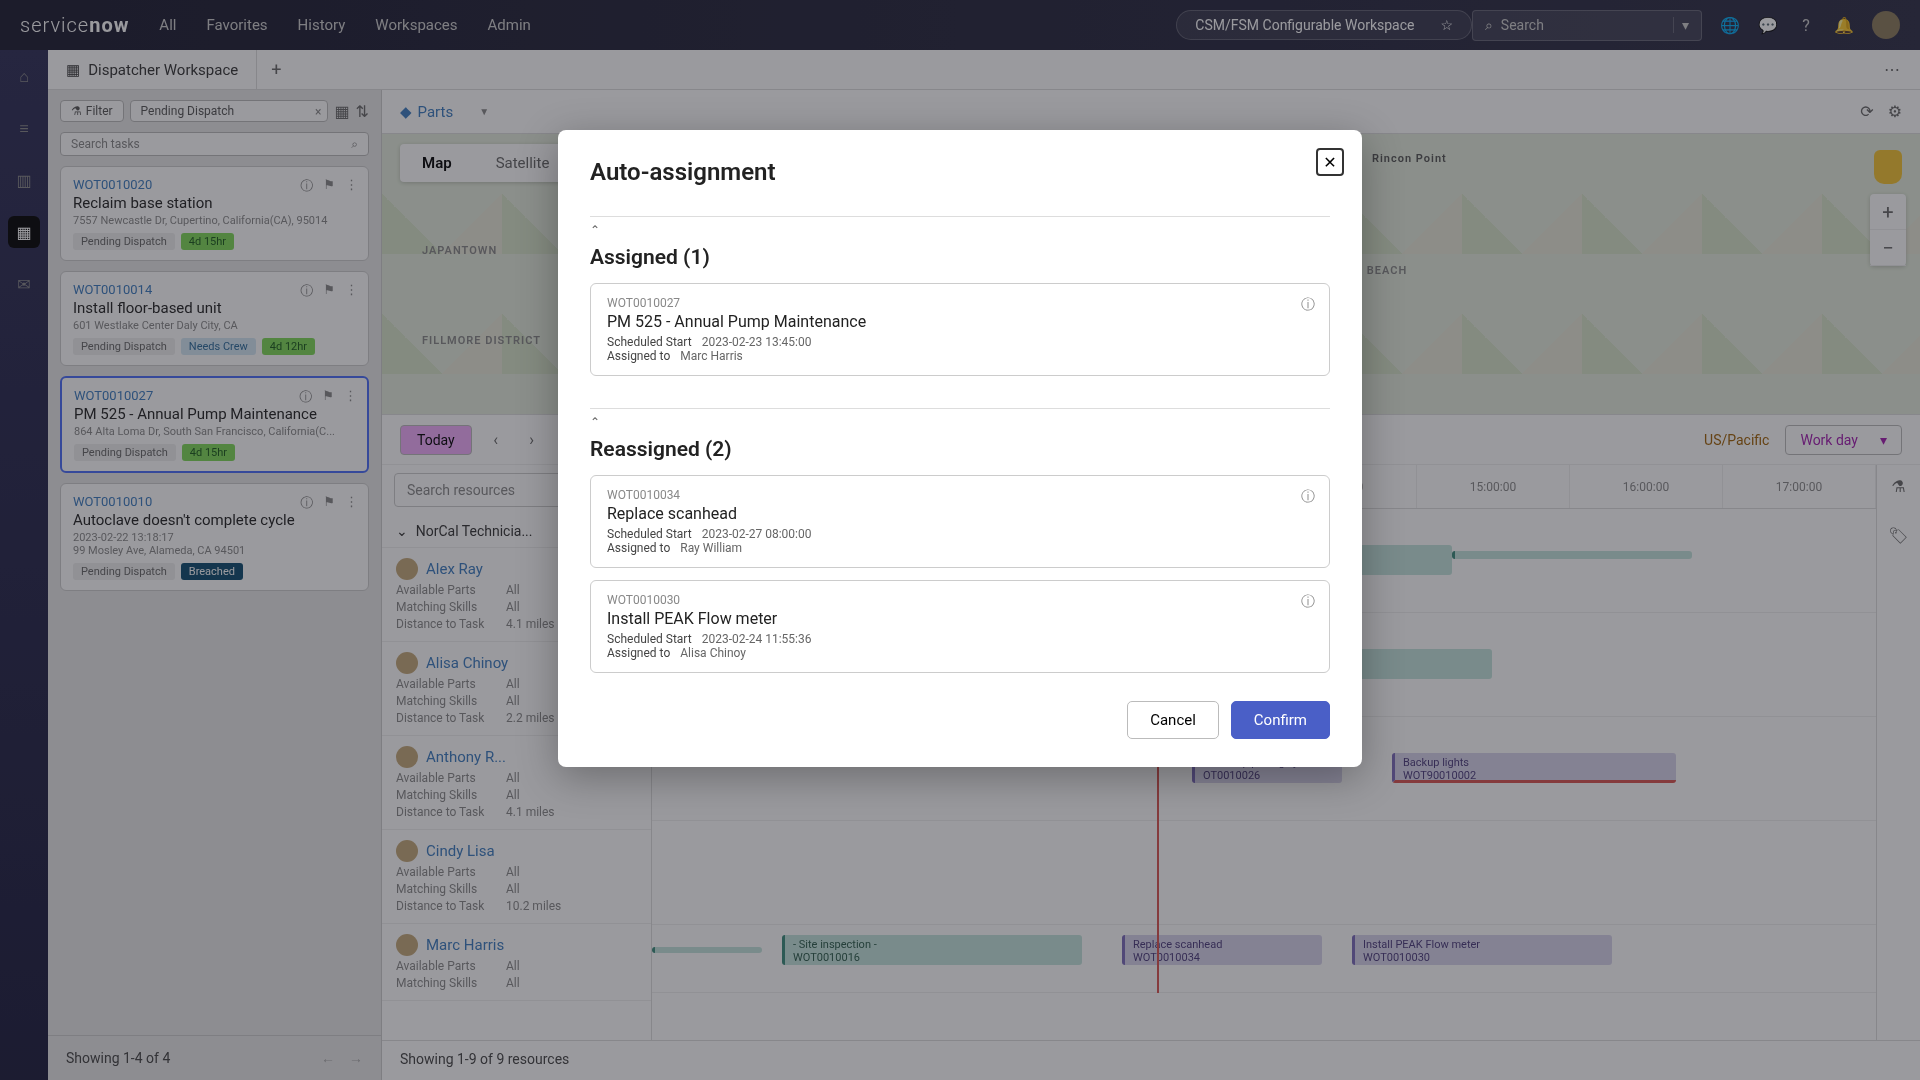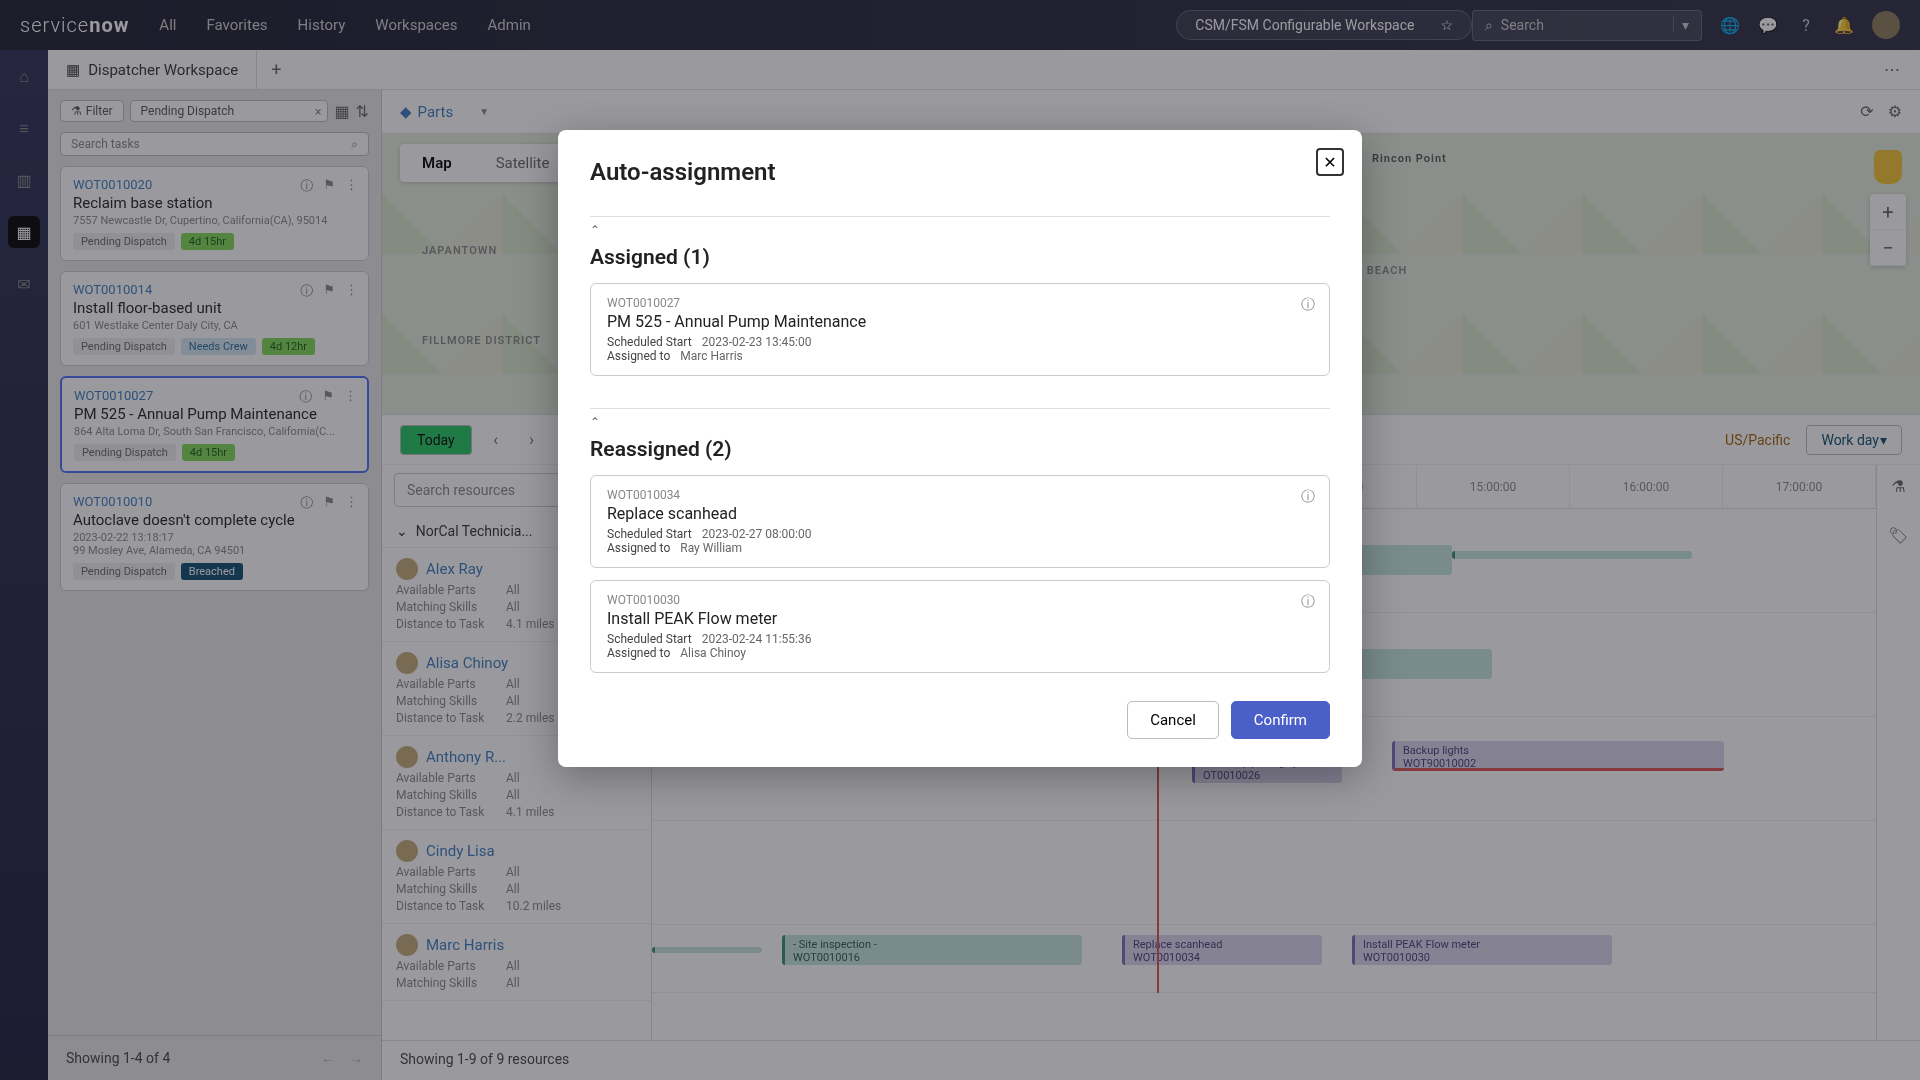--- a/index.html
+++ b/index.html
@@ -73,24 +73,24 @@
 .map-tabs { position: absolute; top: 10px; left: 18px; background: #fff; border-radius: 4px; box-shadow: 0 1px 4px rgba(0,0,0,0.2); display: flex; }
 .map-tab { padding: 10px 22px; font-size: 15px; color: #666; cursor: pointer; }
 .map-tab.active { color: #000; font-weight: 600; }
 .map-zoom { position: absolute; right: 14px; top: 60px; background: #fff; border-radius: 4px; box-shadow: 0 1px 4px rgba(0,0,0,0.2); display: flex; flex-direction: column; }
 .map-zoom div { width: 36px; height: 36px; display: flex; align-items: center; justify-content: center; font-size: 20px; color: #666; border-bottom: 1px solid #eee; }
 .pegman { position: absolute; right: 18px; top: 16px; width: 28px; height: 34px; background: #f4c430; border-radius: 6px 6px 10px 10px; }
 
 
 .schedule { flex: 1; display: flex; flex-direction: column; border-top: 1px solid #ddd; }
 .sched-toolbar { height: 50px; display: flex; align-items: center; padding: 0 18px; gap: 12px; border-bottom: 1px solid #eee; }
-.today-btn { border: 1px solid #bbb; border-radius: 4px; padding: 6px 16px; font-size: 14px; background: #22c55e; }
+.today-btn { border: 1px solid #bbb; border-radius: 4px; padding: 6px 16px; font-size: 14px; background: #f0abfc; }
 .nav-arrow { width: 24px; height: 24px; display: flex; align-items: center; justify-content: center; color: #666; cursor: pointer; }
 .sched-toolbar .right { margin-left: auto; display: flex; align-items: center; gap: 16px; }
-.workday-btn { border: 1px solid #bbb; border-radius: 4px; padding: 6px 14px; font-size: 14px; color: #0c4a6e; display: flex; gap: 1px; }
+.workday-btn { border: 1px solid #bbb; border-radius: 4px; padding: 6px 14px; font-size: 14px; color: #a21caf; display: flex; gap: 22px; }
 
 .sched-grid { flex: 1; display: flex; position: relative; justify-content: center; }
 .resource-col { width: 270px; border-right: 1px solid #ddd; }
 .search-res { margin: 8px 12px; border: 1px solid #ccc; border-radius: 4px; padding: 8px 12px; font-size: 14px; color: #888; }
 .group-hdr { padding: 8px 14px; font-size: 14px; color: #333; display: flex; align-items: center; gap: 8px; border-bottom: 1px solid #eee; }
 .resource { padding: 10px 14px; border-bottom: 1px solid #eee; }
 .resource-name { color: #3b7bbf; font-size: 15px; display: flex; align-items: center; gap: 8px; }
 .resource-name .av { width: 22px; height: 22px; border-radius: 50%; background: #c4a878; }
 .res-detail { font-size: 12px; color: #888; margin-top: 3px; display: flex; }
 .res-detail span:first-child { width: 110px; }
@@ -421,21 +421,21 @@
             <div class="now-line"></div>
             <div class="time-row">
               <div class="task-bar bar-teal" style="left:540px;width:260px;top:36px"><span>tray and recalibrate unit</span><br><span>013</span></div>
               <div class="task-bar bar-teal" style="left:800px;width:240px;height:8px;top:42px;padding:0"></div>
             </div>
             <div class="time-row">
               <div class="task-bar bar-teal" style="left:540px;width:300px;top:36px"><span>A</span></div>
             </div>
             <div class="time-row">
               <div class="task-bar bar-purple" style="left:540px;width:150px;top:36px"><span>stall drop plating sy</span><br><span>OT0010026</span></div>
-              <div class="task-bar bar-purple bar-red-border" style="left:740px;width:332px;top:24px"><span>Backup lights</span><br><span>WOT90010002</span></div>
+              <div class="task-bar bar-purple bar-red-border" style="left:740px;width:284px;top:36px"><span>Backup lights</span><br><span>WOT90010002</span></div>
             </div>
             <div class="time-row"></div>
             <div class="time-row short">
               <div class="task-bar bar-teal" style="left:0;width:110px;height:6px;top:22px;padding:0"></div>
               <div class="task-bar bar-teal" style="left:130px;width:300px;top:10px"><span>- Site inspection -</span><br><span>WOT0010016</span></div>
               <div class="task-bar bar-purple" style="left:470px;width:200px;top:10px"><span>Replace scanhead</span><br><span>WOT0010034</span></div>
               <div class="task-bar bar-purple" style="left:700px;width:260px;top:10px"><span>Install PEAK Flow meter</span><br><span>WOT0010030</span></div>
             </div>
           </div>
         </div>

